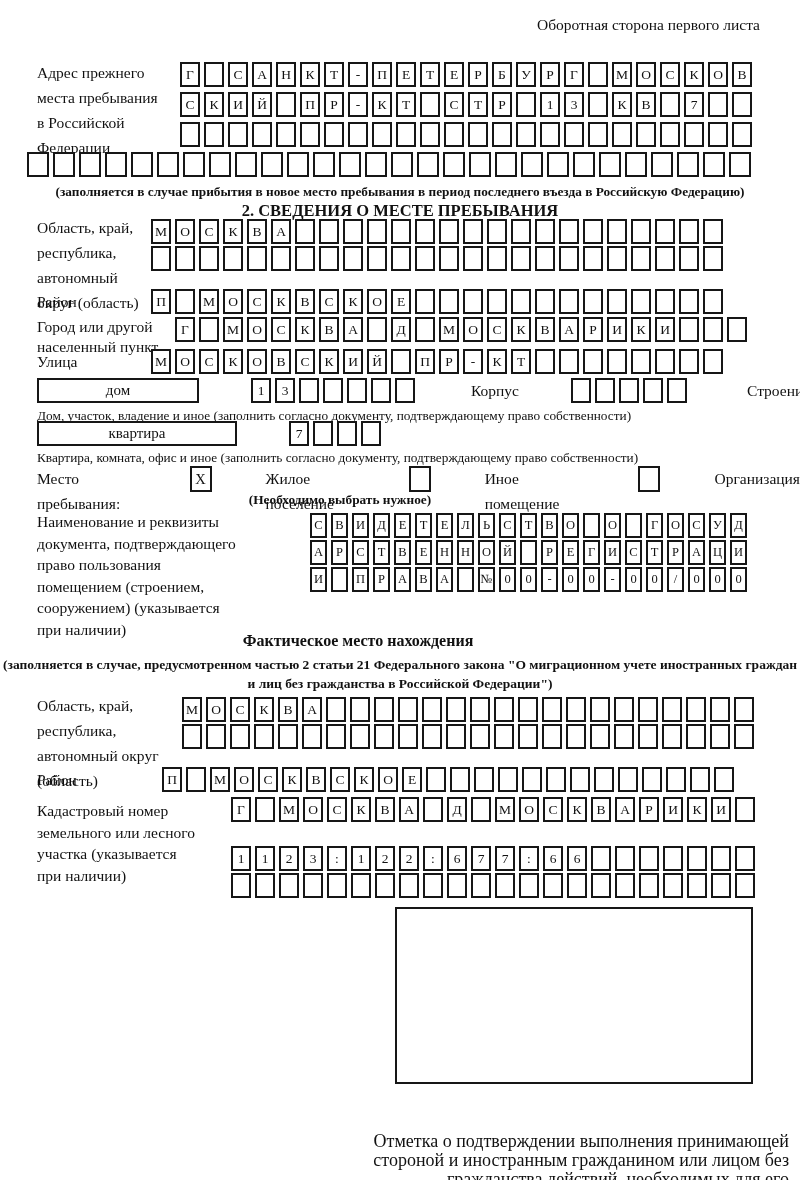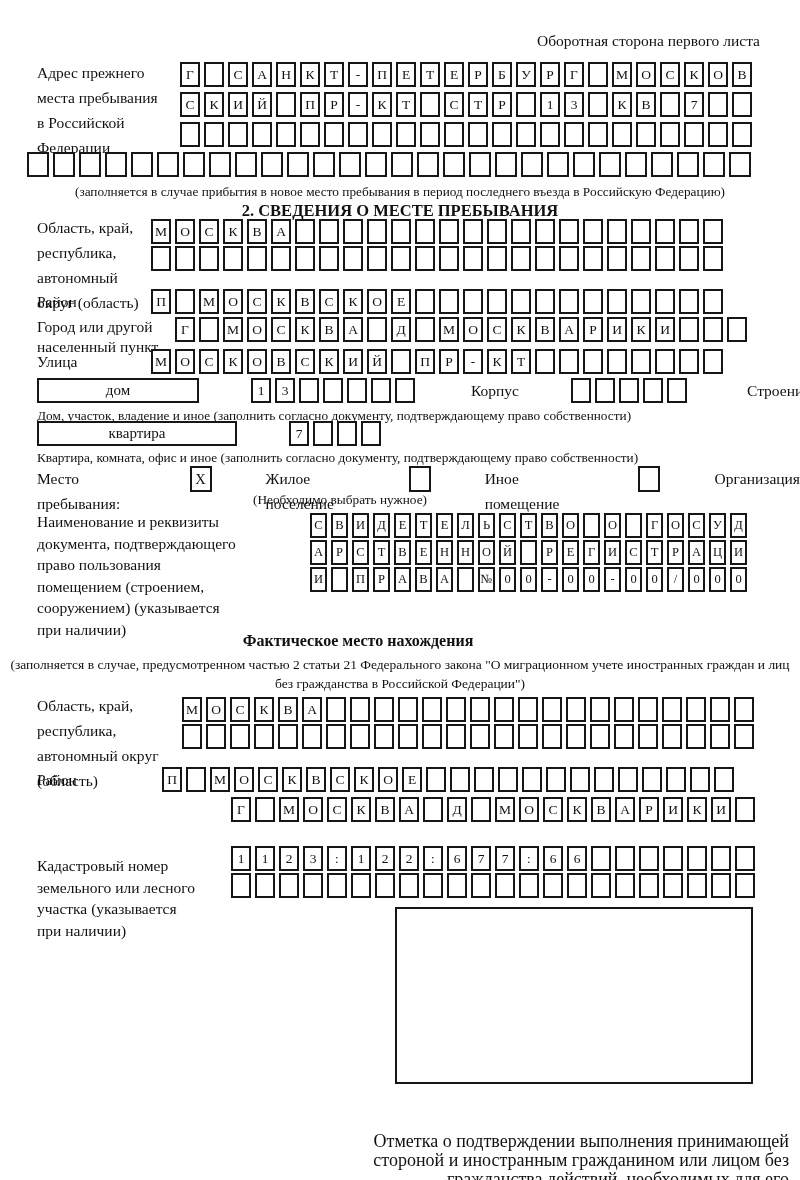--- a/index.html
+++ b/index.html
@@ -5,21 +5,21 @@
   html,body{margin:0;padding:0;background:#fff;}
   .page{
     position:relative;width:800px;height:1180px;background:#fff;
     font-family:"Liberation Serif","DejaVu Serif",serif;color:#111;overflow:hidden;
   }
   .abs{position:absolute;}
   .label{font-size:15.5px;line-height:25px;white-space:pre-line;}
   .lh20{line-height:20px;}
   .lh21{line-height:21.5px;}
   .note{font-size:13.3px;line-height:17px;}
-  .center{text-align:center;}
+  .center{text-align:center;font-weight:bold;}
   .title{font-size:16.5px;font-weight:bold;}
   .grid{display:flex;gap:4px;}
   .cell{
     flex:none;width:16px;height:21px;border:2px solid #161616;
     display:flex;align-items:center;justify-content:center;
     font-size:13.5px;background:#fff;
   }
   .sm .cell{width:13px;font-size:12.5px;}
   .wide .cell{width:18px;}
   .rows{display:flex;flex-direction:column;}
@@ -27,21 +27,21 @@
   .g2{gap:2px;}
   .hrow{display:flex;align-items:flex-start;font-size:15.5px;line-height:25px;gap:44px;}
   .type-box{flex:none;width:158px;height:21px;border:2px solid #161616;text-align:center;font-size:15px;line-height:21px;margin-right:8px;}
   .type-box.apt{width:196px;}
   .hlabel{margin:0 8px 0 12px;}
   .checkbox{
     flex:none;width:18px;height:22px;border:2px solid #161616;margin-left:8px;
     display:flex;align-items:center;justify-content:center;font-size:14.5px;
   }
   .olabel{margin-left:10px;}
-  .corner{position:absolute;top:32px;right:40px;font-size:15.5px;}
+  .corner{position:absolute;top:16px;right:40px;font-size:15.5px;}
   .bigbox{position:absolute;left:395px;top:907px;width:354px;height:173px;border:2px solid #161616;background:#fff;}
   .confirm{position:absolute;left:359px;top:1132px;width:430px;font-size:18px;line-height:19px;text-align:right;white-space:pre-line;}
   .factnote{font-size:13.5px;line-height:19px;}
 </style>
 </head>
 <body>
 
 <div class="page">
 
   <div class="corner">Оборотная сторона первого листа</div>
@@ -546,21 +546,21 @@
       <span class="cell">К</span>
       <span class="cell">В</span>
       <span class="cell">А</span>
       <span class="cell">Р</span>
       <span class="cell">И</span>
       <span class="cell">К</span>
       <span class="cell">И</span>
       <span class="cell"></span>
     </div>
 
-  <div class="abs label lh21" style="left:37px;top:855px;width:195px">Кадастровый номер
+  <div class="abs label lh21" style="left:37px;top:800px;width:195px">Кадастровый номер
 земельного или лесного
 участка (указывается
 при наличии)</div>
   <div class="abs rows g2" style="left:231px;top:846px">
     <div class="grid">
         <span class="cell">1</span>
         <span class="cell">1</span>
         <span class="cell">2</span>
         <span class="cell">3</span>
         <span class="cell">:</span>

